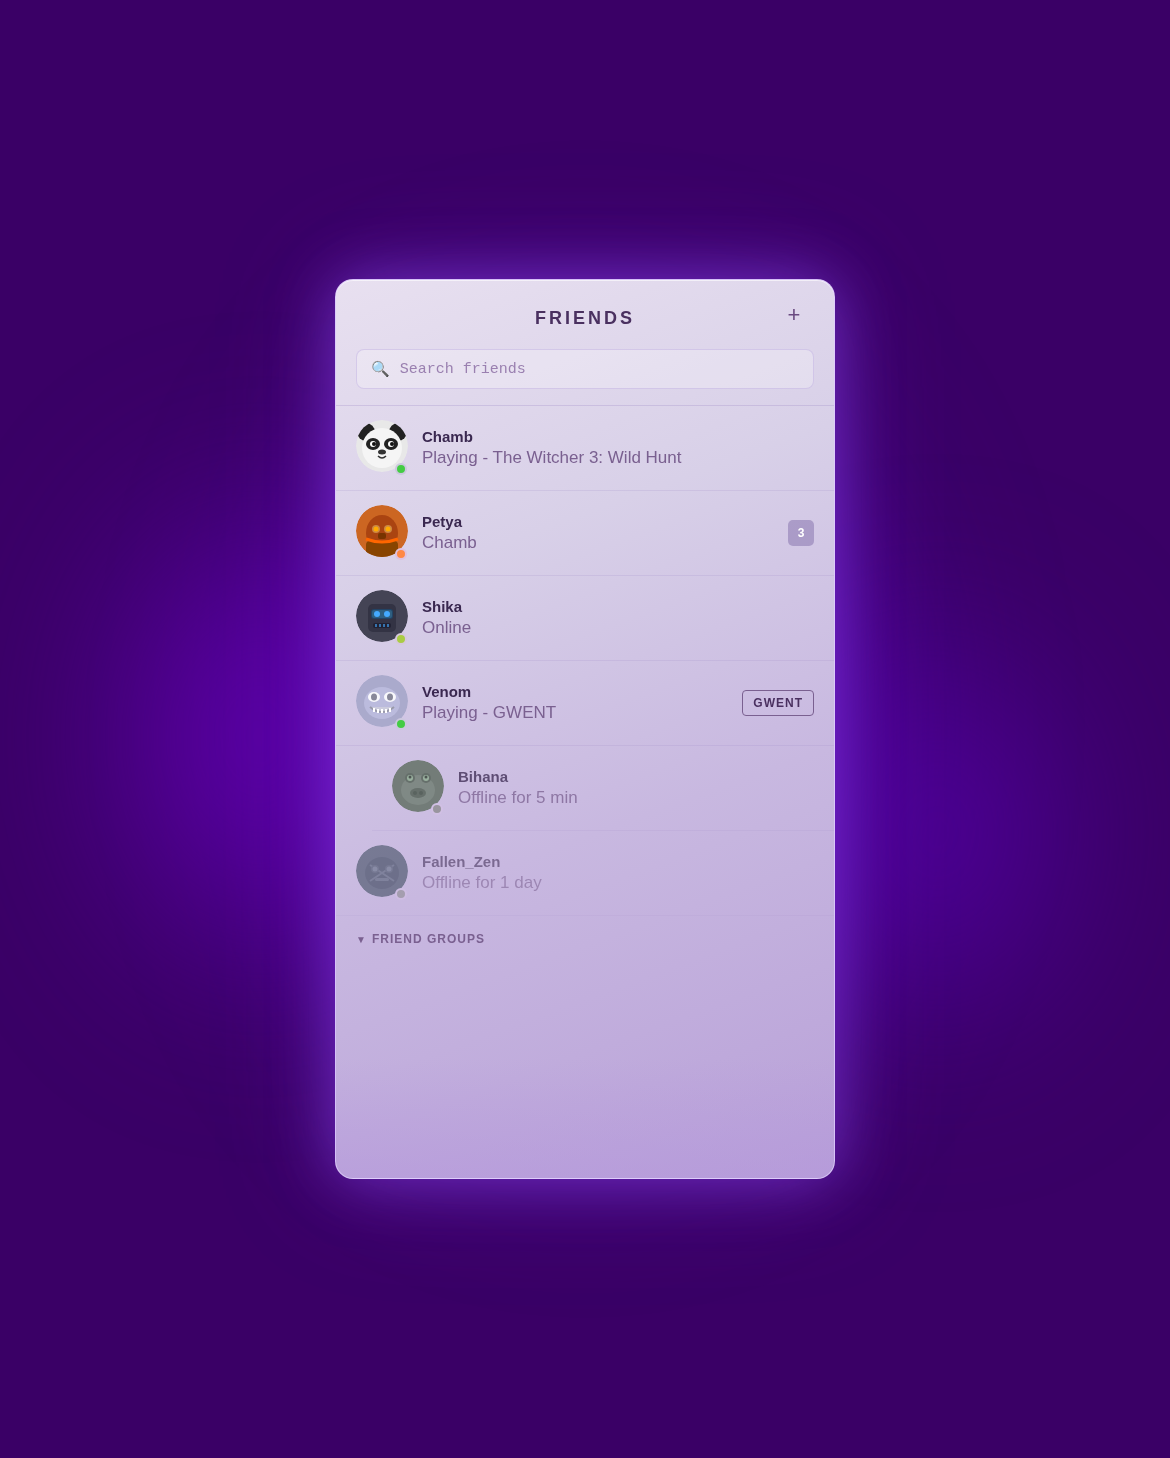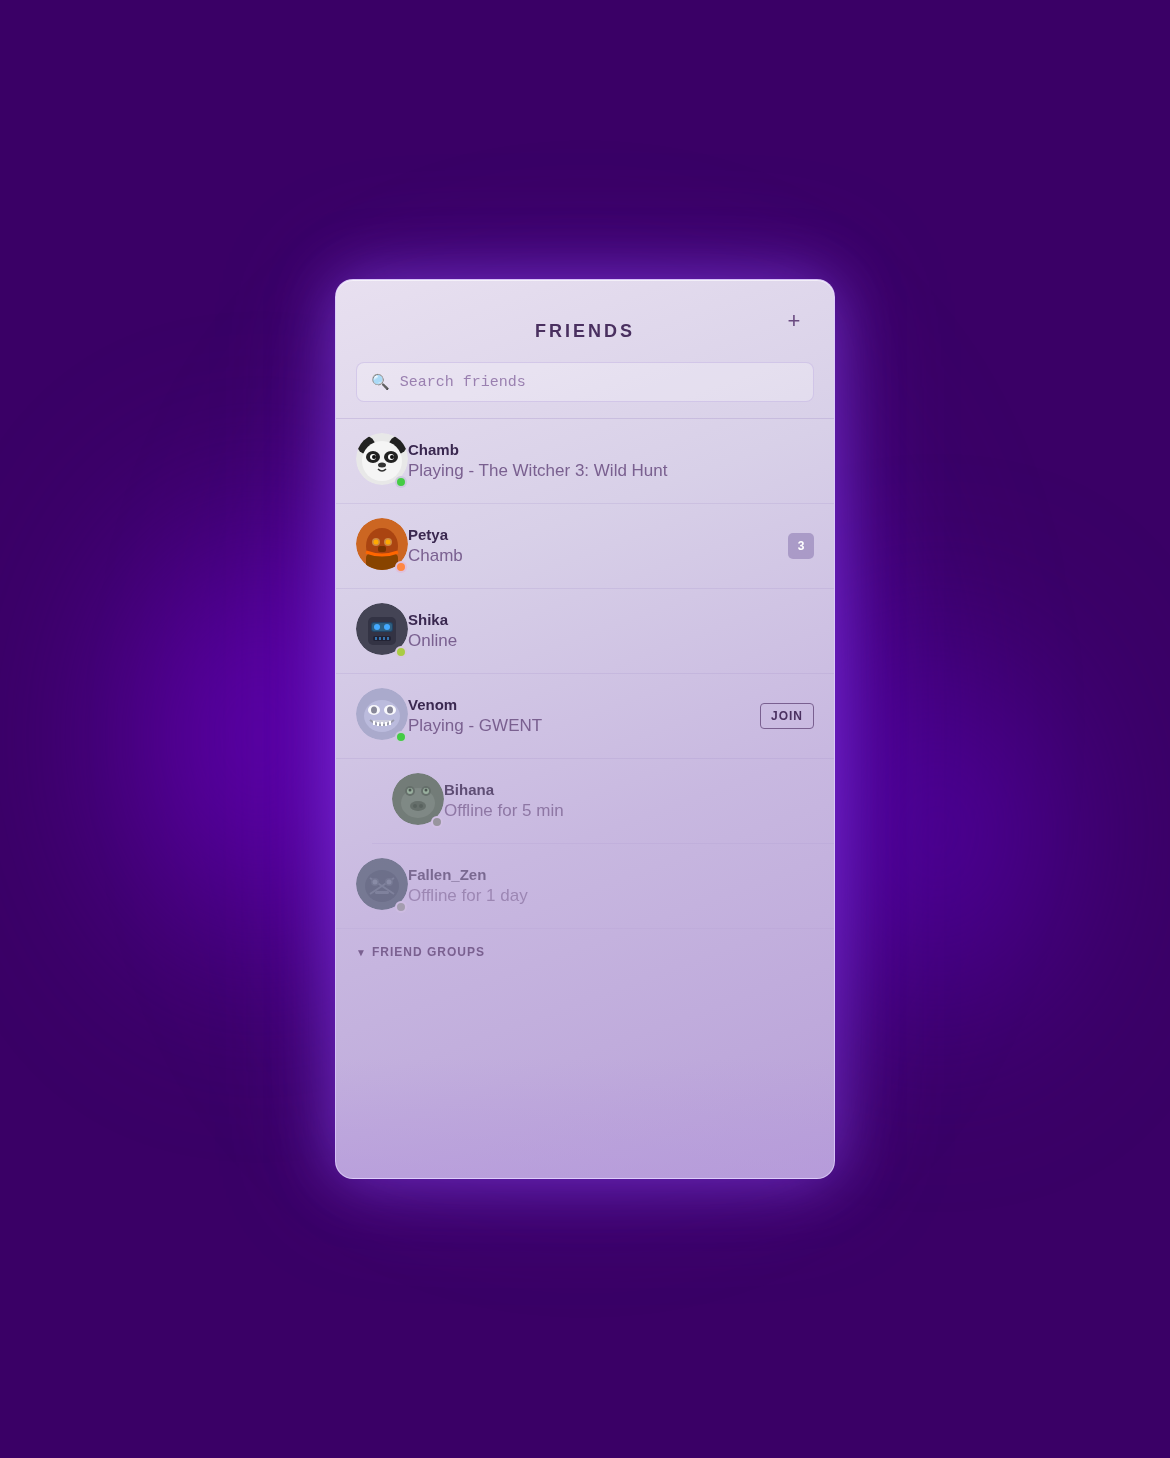--- a/index.html
+++ b/index.html
@@ -70,21 +70,20 @@
       padding: 28px 24px 20px;
       position: relative;
     }
 
     .panel-title {
       font-size: 18px;
       font-weight: 700;
       letter-spacing: 3px;
       color: #4a3060;
       text-align: center;
-      margin-top: 13px;
     }
 
     .add-button {
       position: absolute;
       right: 24px;
       top: 50%;
       transform: translateY(-50%);
       width: 32px;
       height: 32px;
       display: flex;
@@ -138,20 +137,21 @@
     }
 
     .friend-list {
       padding: 0;
     }
 
     .friend-item {
       display: flex;
       align-items: center;
       padding: 14px 20px;
+      gap: 14px;
       border-bottom: 1px solid rgba(160,140,200,0.2);
       position: relative;
       cursor: pointer;
     }
 
     .avatar-container {
       position: relative;
       flex-shrink: 0;
     }
 
@@ -378,21 +378,21 @@
           <path d="M14 32 Q26 42 38 32" stroke="#999aaa" stroke-width="2" fill="#ccccdd"></path>
 
           <path d="M18 33 L18 37 M22 34 L22 38 M26 34 L26 38 M30 34 L30 38 M34 33 L34 37" stroke="#fff" stroke-width="2"></path>
         </svg>
         <div class="status-dot status-ingame"></div>
       </div>
       <div class="friend-info">
         <div class="friend-name">Venom</div>
         <div class="friend-status">Playing - GWENT</div>
       </div>
-      <button class="join-button">JOIN</button>
+      <button class="join-button">GWENT</button>
     </div>
 
     <div class="friend-item" style="opacity: 0.75; margin-left: 36px;">
       <div class="avatar-container">
         <svg class="avatar-svg" viewBox="0 0 52 52">
           <circle cx="26" cy="26" r="26" fill="#556655"></circle>
 
           <ellipse cx="26" cy="30" rx="17" ry="15" fill="#667766"></ellipse>
 
           <circle cx="18" cy="18" r="5" fill="#445544"></circle>

